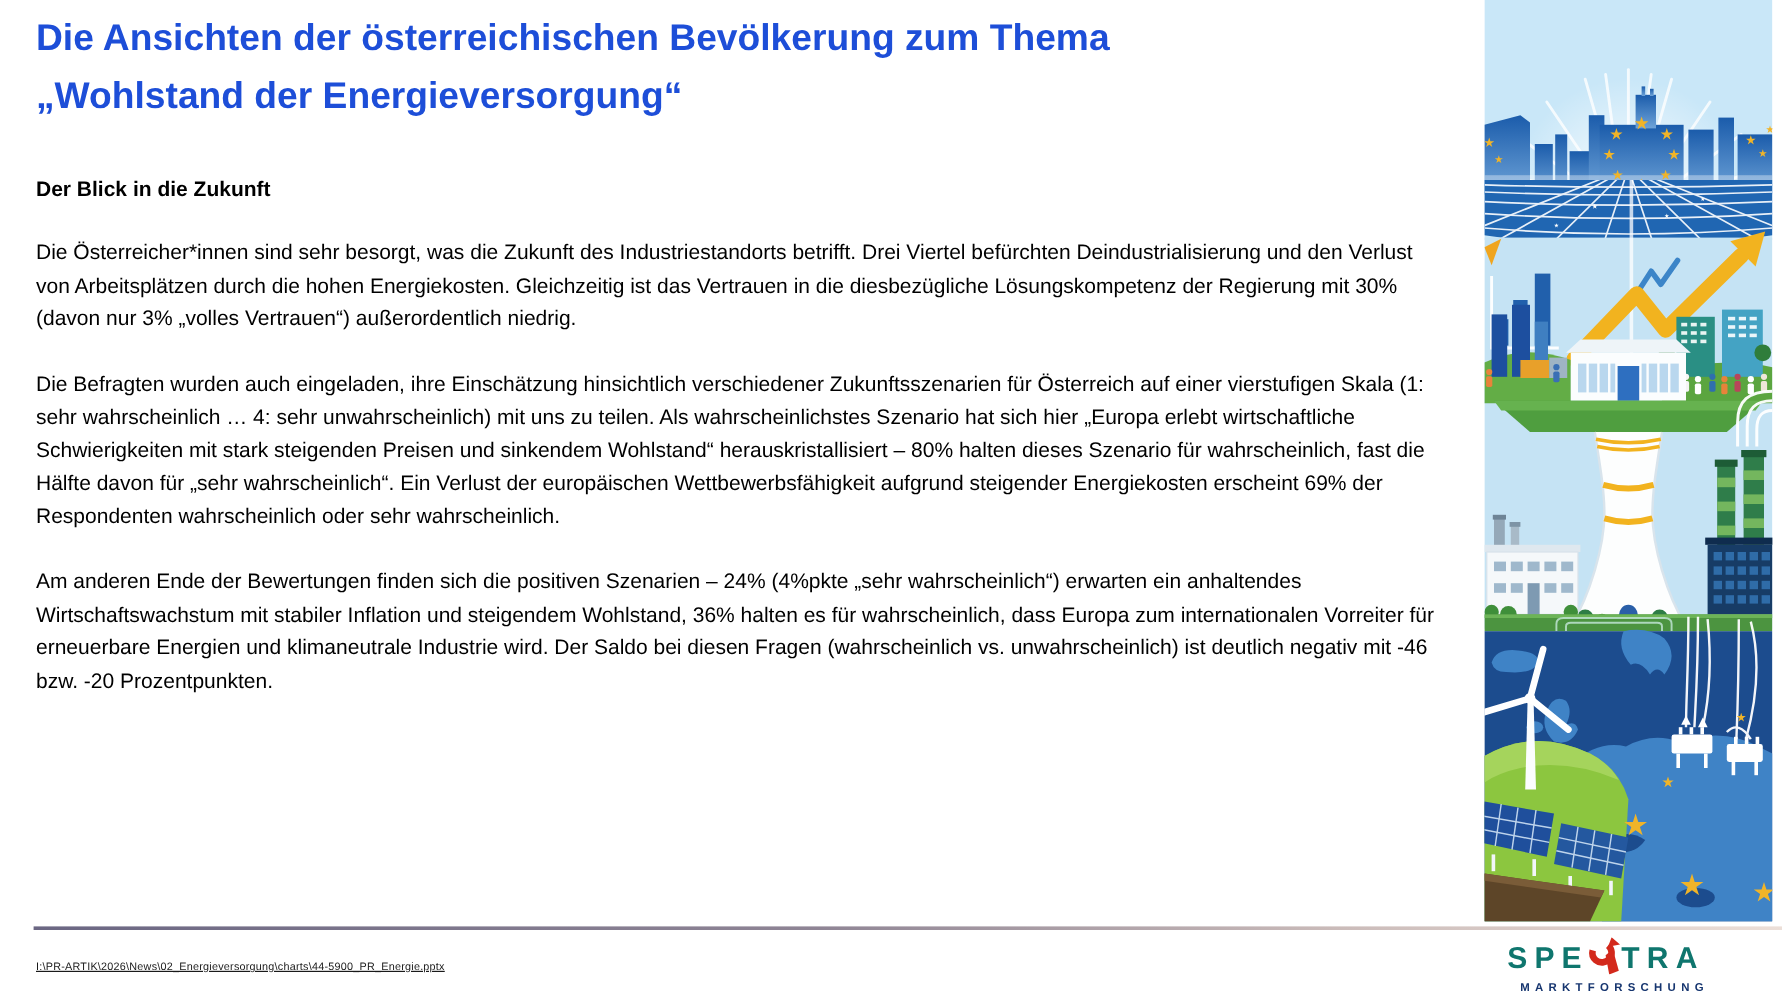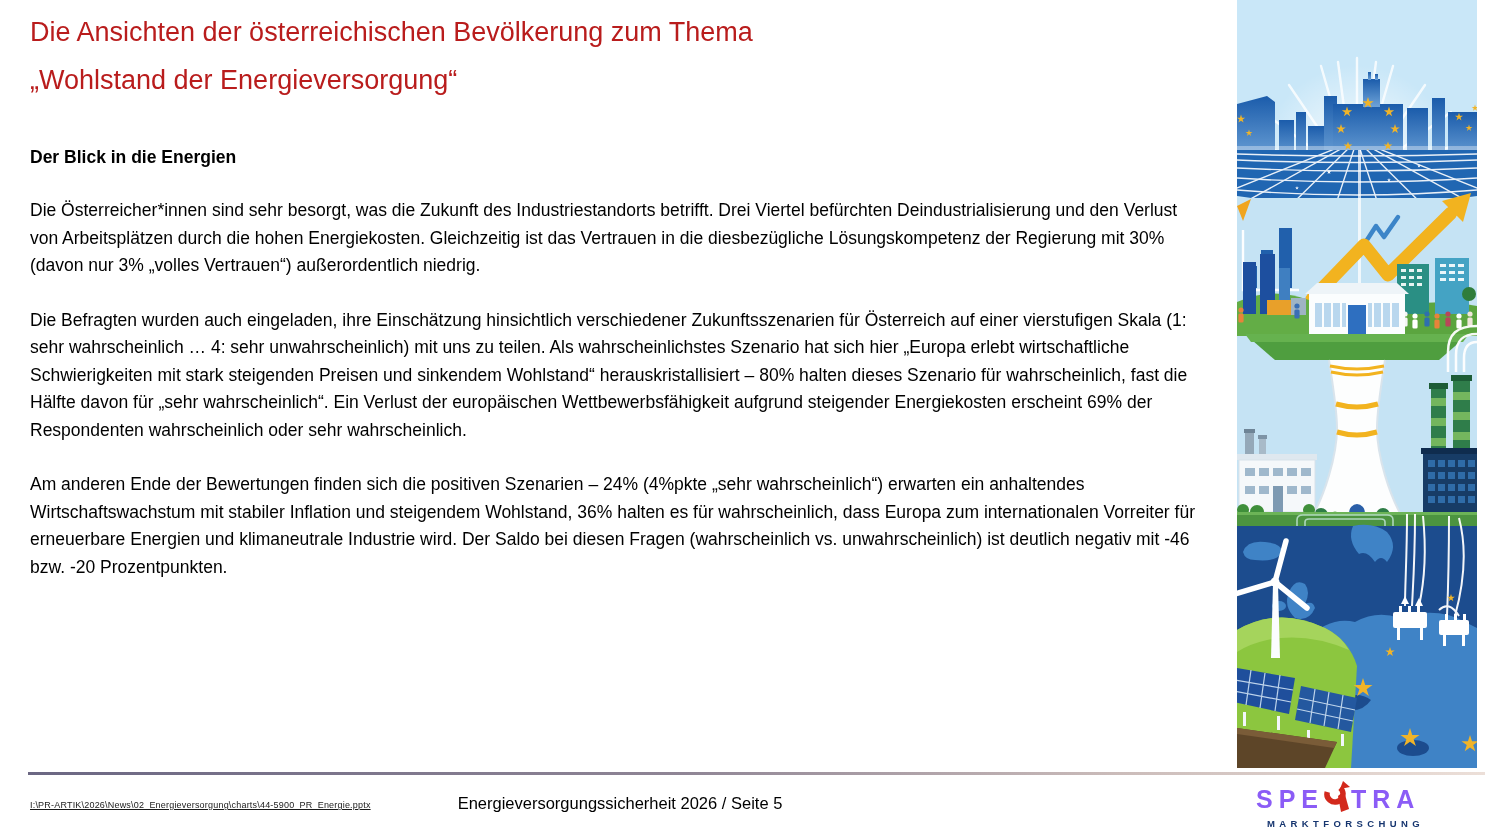--- a/index.html
+++ b/index.html
@@ -1,47 +1,47 @@
 <!DOCTYPE html>
 <html><head>
 <meta charset="utf-8">
 <style>
   html,body{margin:0;padding:0;background:#fff;}
   .slide{position:relative;width:1485px;height:835px;background:#ffffff;overflow:hidden;
          font-family:"Liberation Sans",sans-serif;color:#000;}
-  .title{position:absolute;left:30px;top:8px;width:1180px;color:#b91c1c;
-         font-size:27px;line-height:48px;font-weight:400;}
+  .title{position:absolute;left:30px;top:8px;width:1180px;color:#1d4ed8;
+         font-size:31px;line-height:48px;font-weight:700;}
   .subheading{position:absolute;left:30px;top:147px;font-size:17.5px;font-weight:700;color:#000;}
   .bodytext{position:absolute;left:30px;top:197px;width:1185px;font-size:17.5px;
             line-height:27.5px;color:#000;}
   .bodytext p{margin:0 12px 27px 0;}
   .illustration{position:absolute;left:1237px;top:0;width:240px;height:768px;}
   .footer-divider{position:absolute;left:28px;top:772px;width:1457px;height:3px;
                   background:linear-gradient(90deg,#6b6783 0%,#8f8595 45%,#cbbcba 75%,#ecdfd8 100%);}
   .filepath{position:absolute;left:30px;top:800px;font-size:9px;color:#1a1a1a;letter-spacing:.2px;text-decoration:underline;}
   .footer-center{position:absolute;left:0;top:794px;width:1240px;text-align:center;
                  font-size:16.5px;color:#000;}
   .logo{position:absolute;left:1256px;top:781px;width:168px;}
   .logo-main{display:flex;align-items:flex-end;justify-content:flex-start;
-             color:#8b5cf6;font-weight:700;font-size:25px;letter-spacing:6px;line-height:26px;}
+             color:#0f766e;font-weight:700;font-size:25px;letter-spacing:6px;line-height:26px;}
   .logo-c{width:27px;height:31px;margin:0 1px 0 -1px;flex:0 0 auto;}
   .logo-sub{margin-top:6px;text-align:right;color:#16356f;font-weight:700;
             font-size:9.5px;letter-spacing:4.4px;}
 </style>
 </head>
 <body>
 
 <div class="slide">
 
   <div class="title">
     <div>Die Ansichten der österreichischen Bevölkerung zum Thema</div>
     <div>„Wohlstand der Energieversorgung“</div>
   </div>
 
-  <div class="subheading">Der Blick in die Energien</div>
+  <div class="subheading">Der Blick in die Zukunft</div>
 
   <div class="bodytext">
     <p>Die Österreicher*innen sind sehr besorgt, was die Zukunft des Industriestandorts betrifft. Drei Viertel befürchten Deindustrialisierung und den Verlust von Arbeitsplätzen durch die hohen Energiekosten. Gleichzeitig ist das Vertrauen in die diesbezügliche Lösungskompetenz der Regierung mit 30% (davon nur 3% „volles Vertrauen“) außerordentlich niedrig.</p>
     <p>Die Befragten wurden auch eingeladen, ihre Einschätzung hinsichtlich verschiedener Zukunftsszenarien für Österreich auf einer vierstufigen Skala (1: sehr wahrscheinlich … 4: sehr unwahrscheinlich) mit uns zu teilen. Als wahrscheinlichstes Szenario hat sich hier „Europa erlebt wirtschaftliche Schwierigkeiten mit stark steigenden Preisen und sinkendem Wohlstand“ herauskristallisiert – 80% halten dieses Szenario für wahrscheinlich, fast die Hälfte davon für „sehr wahrscheinlich“. Ein Verlust der europäischen Wettbewerbsfähigkeit aufgrund steigender Energiekosten erscheint 69% der Respondenten wahrscheinlich oder sehr wahrscheinlich.</p>
     <p>Am anderen Ende der Bewertungen finden sich die positiven Szenarien – 24% (4%pkte „sehr wahrscheinlich“) erwarten ein anhaltendes Wirtschaftswachstum mit stabiler Inflation und steigendem Wohlstand, 36% halten es für wahrscheinlich, dass Europa zum internationalen Vorreiter für erneuerbare Energien und klimaneutrale Industrie wird. Der Saldo bei diesen Fragen (wahrscheinlich vs. unwahrscheinlich) ist deutlich negativ mit -46 bzw. -20 Prozentpunkten.</p>
   </div>
 
   <div class="illustration">
     <svg width="240" height="768" viewBox="0 0 240 768" xmlns="http://www.w3.org/2000/svg">
       <defs>
@@ -425,21 +425,20 @@
         <use href="#star" transform="translate(233,744) scale(9)"></use>
         <use href="#star" transform="translate(214,598) scale(4)"></use>
       </g>
     </svg>
   </div>
 
   <div class="footer-divider"></div>
 
   <div class="filepath">I:\PR-ARTIK\2026\News\02_Energieversorgung\charts\44-5900_PR_Energie.pptx</div>
 
-  <div class="footer-center">Energieversorgungssicherheit 2026  /  Seite 5</div>
 
   <div class="logo">
     <div class="logo-main">
       <span>SPE</span>
       <svg class="logo-c" viewBox="0 0 27 31">
         <circle cx="12" cy="13" r="8" fill="none" stroke="#d3291c" stroke-width="5.5" stroke-dasharray="34 18" transform="rotate(-50 12 13)"></circle>
         <polygon points="15,15 21,10 26,28 18,31" fill="#d3291c"></polygon>
         <polygon points="20,0 27,6 17,8" fill="#d3291c"></polygon>
       </svg>
       <span>TRA</span>

